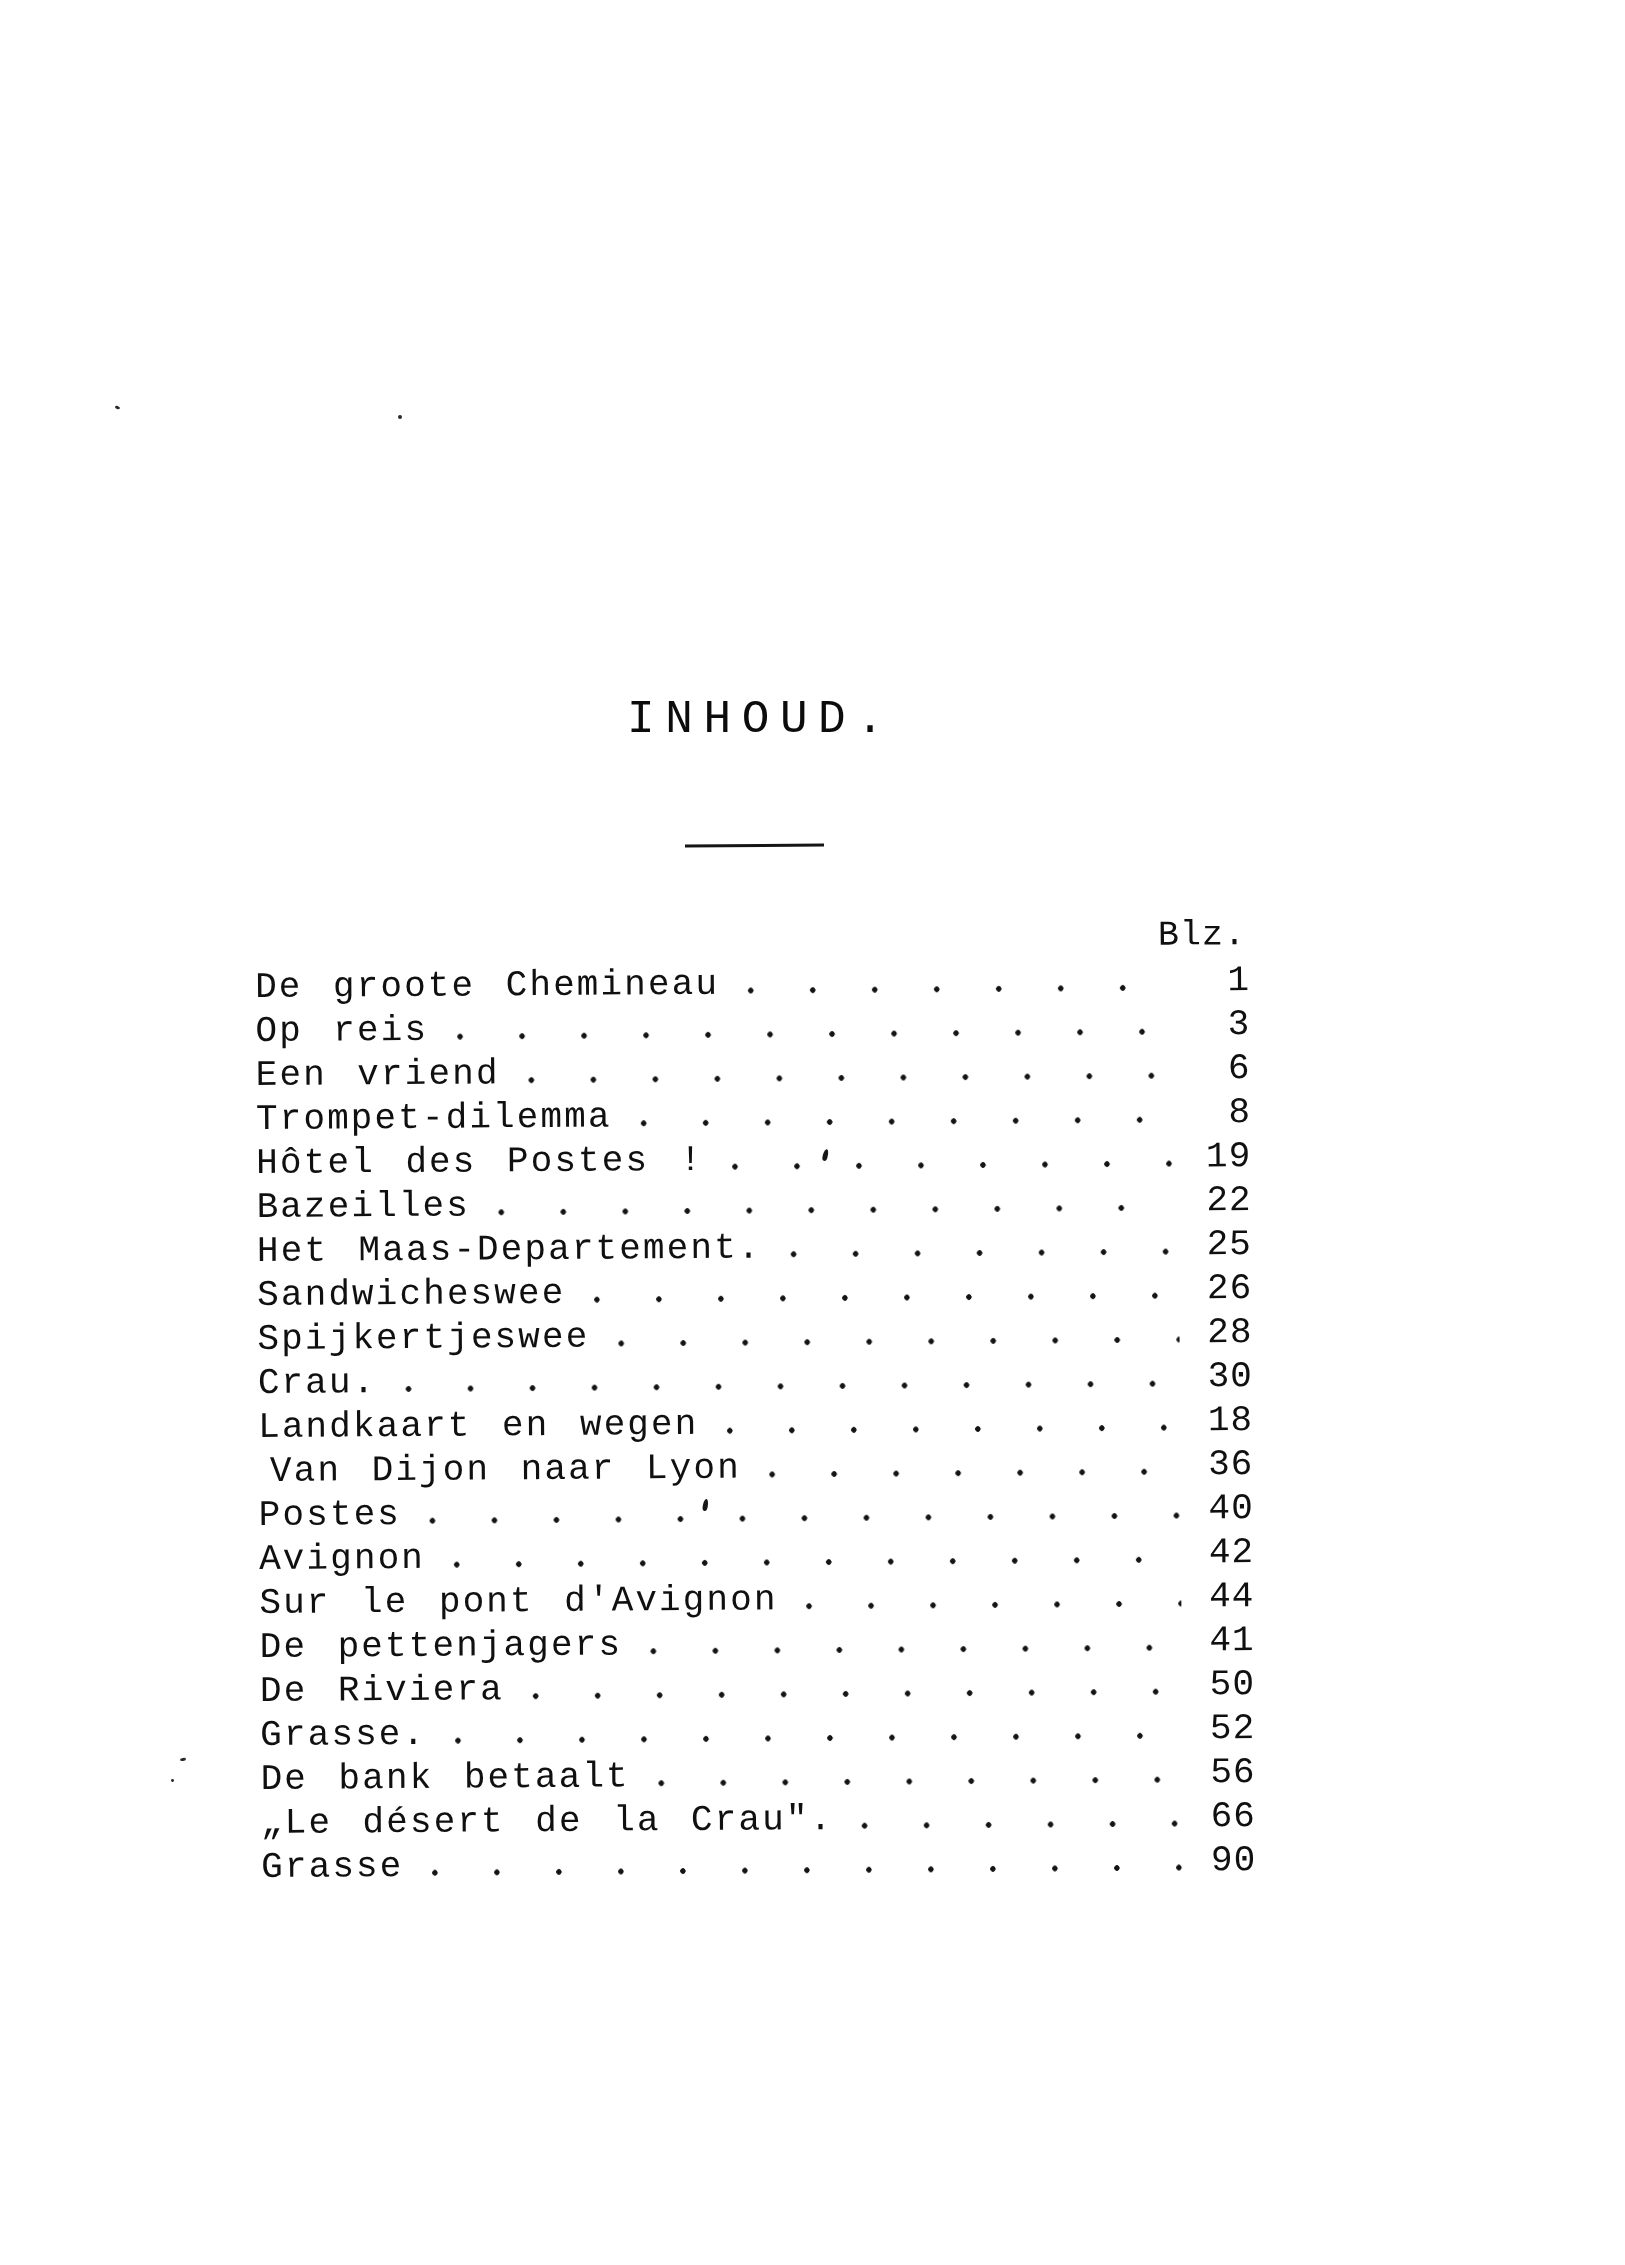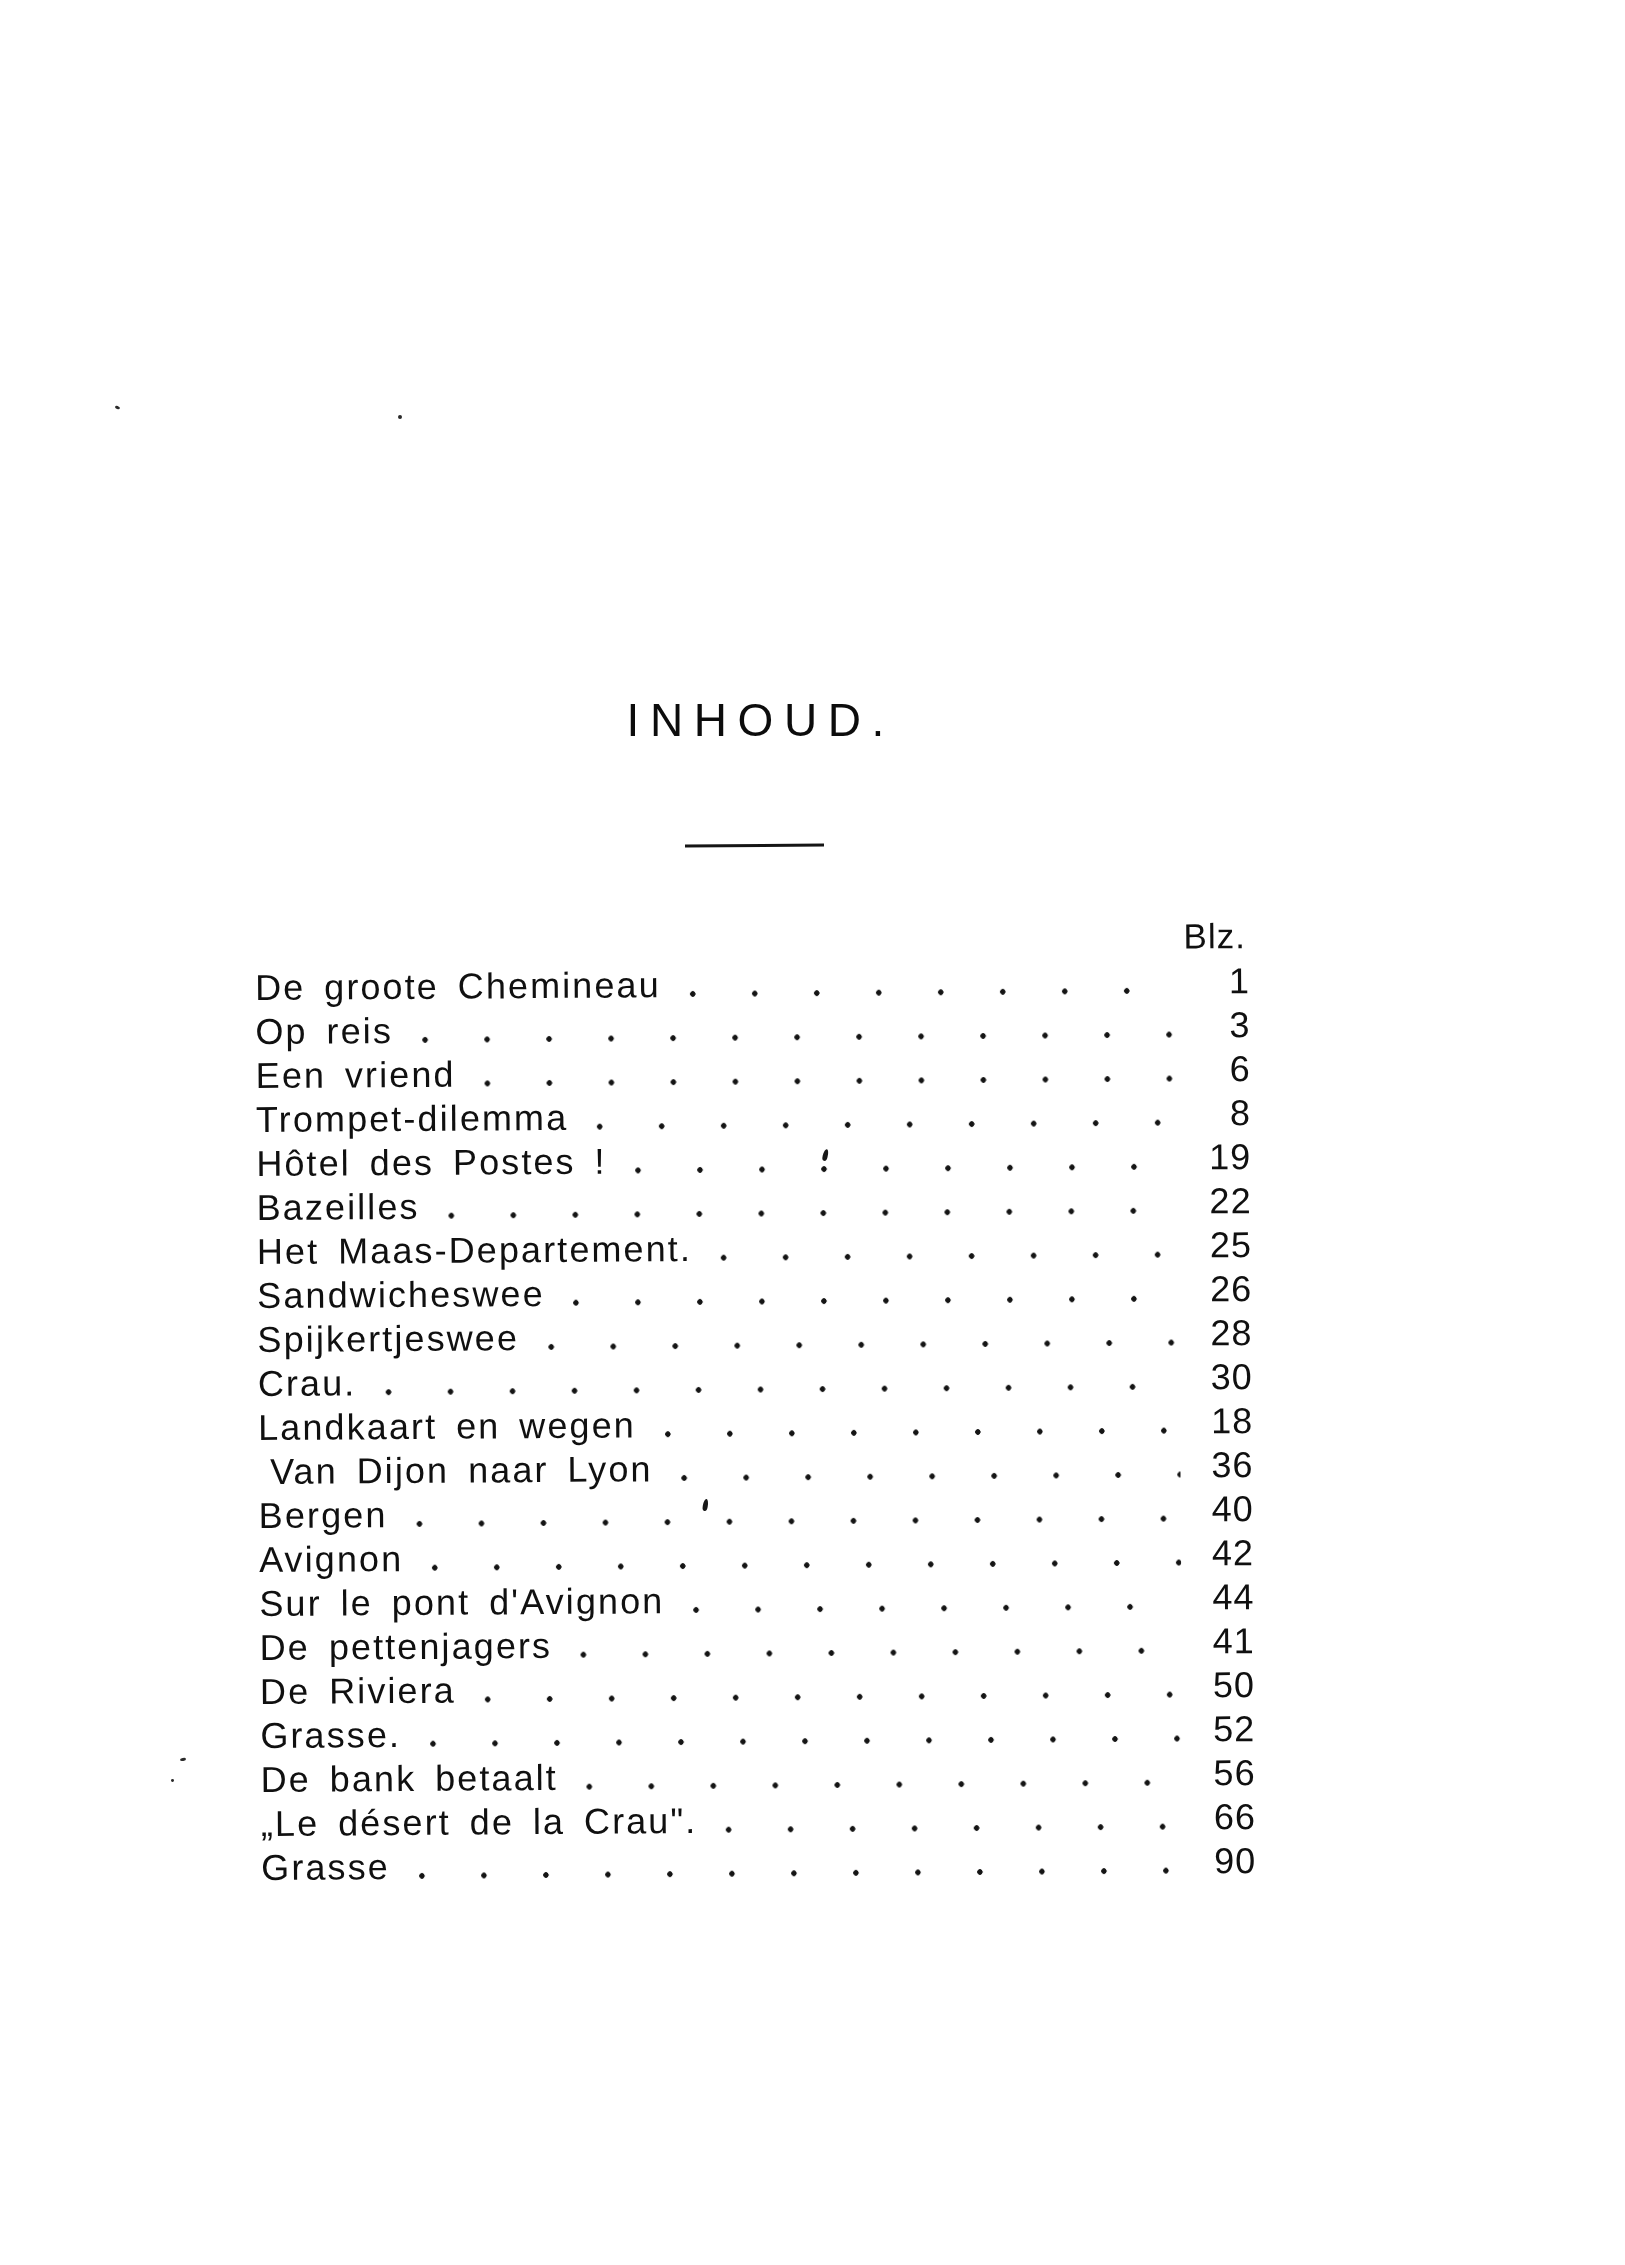--- a/index.html
+++ b/index.html
@@ -2,21 +2,21 @@
 <html><head>
 <meta charset="utf-8">
 <style>
   html,body{margin:0;padding:0;background:#888;}
   .page{
     position:relative;
     width:1626px;height:2265px;
     margin:0 auto;
     background:#ffffff;
     overflow:hidden;
-    font-family:Liberation Sans, sans-serif;
+    font-family:Liberation Mono, monospace;
     color:#101010;
   }
   .content{position:absolute;left:258px;top:0;width:995px;}
   .title{
     position:absolute;top:697px;left:0;width:100%;
     margin:0;text-align:center;
     font-size:46px;font-weight:normal;line-height:1;
     letter-spacing:10.6px;text-indent:10.6px;
     color:#0c0c0c;
   }
@@ -150,21 +150,21 @@
     <span class="p">18</span>
   </div>
 
   <div class="row indent">
     <span class="t">Van Dijon naar Lyon</span>
     <span class="leader"></span>
     <span class="p">36</span>
   </div>
 
   <div class="row">
-    <span class="t">Bergen</span>
+    <span class="t">Postes</span>
     <span class="leader"></span>
     <span class="p">40</span>
   </div>
 
   <div class="row">
     <span class="t">Avignon</span>
     <span class="leader"></span>
     <span class="p">42</span>
   </div>
 

